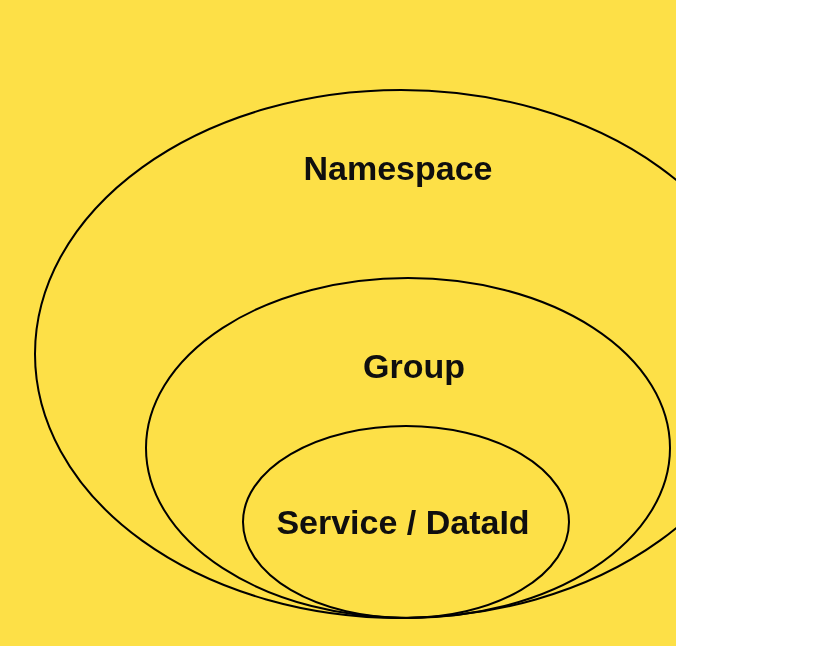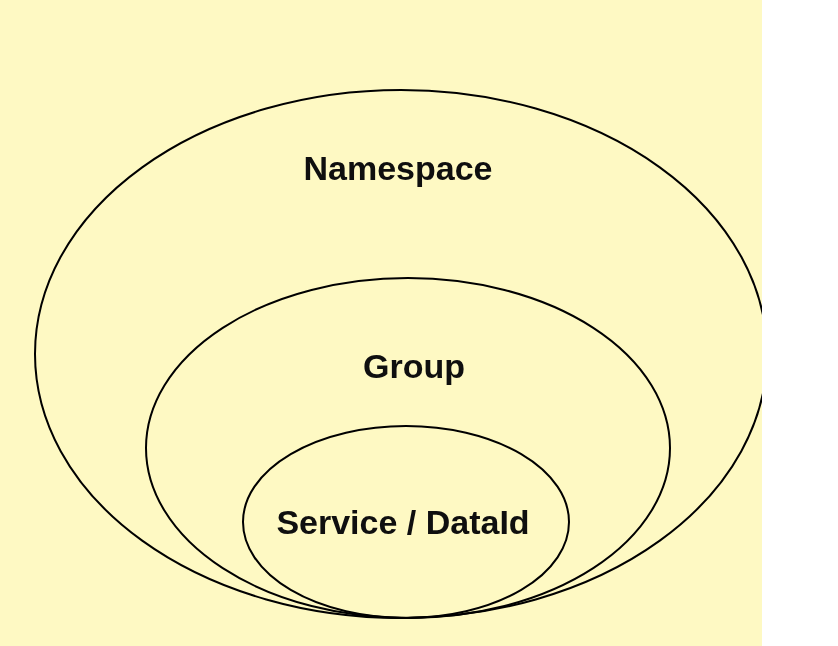--- a/index.html
+++ b/index.html
@@ -2,23 +2,23 @@
 <html><head>
 <meta charset="utf-8">
 <style>
   html, body {
     margin: 0;
     padding: 0;
     background: #ffffff;
   }
   .canvas {
     position: relative;
-    width: 762px;
+    width: 676px;
     height: 646px;
-    background: #fef9c3;
+    background: #fde047;
     overflow: hidden;
     font-family: "Liberation Sans", sans-serif;
   }
   .diagram-svg {
     display: block;
     width: 838px;
     height: 646px;
   }
   .ellipse {
     fill: none;

